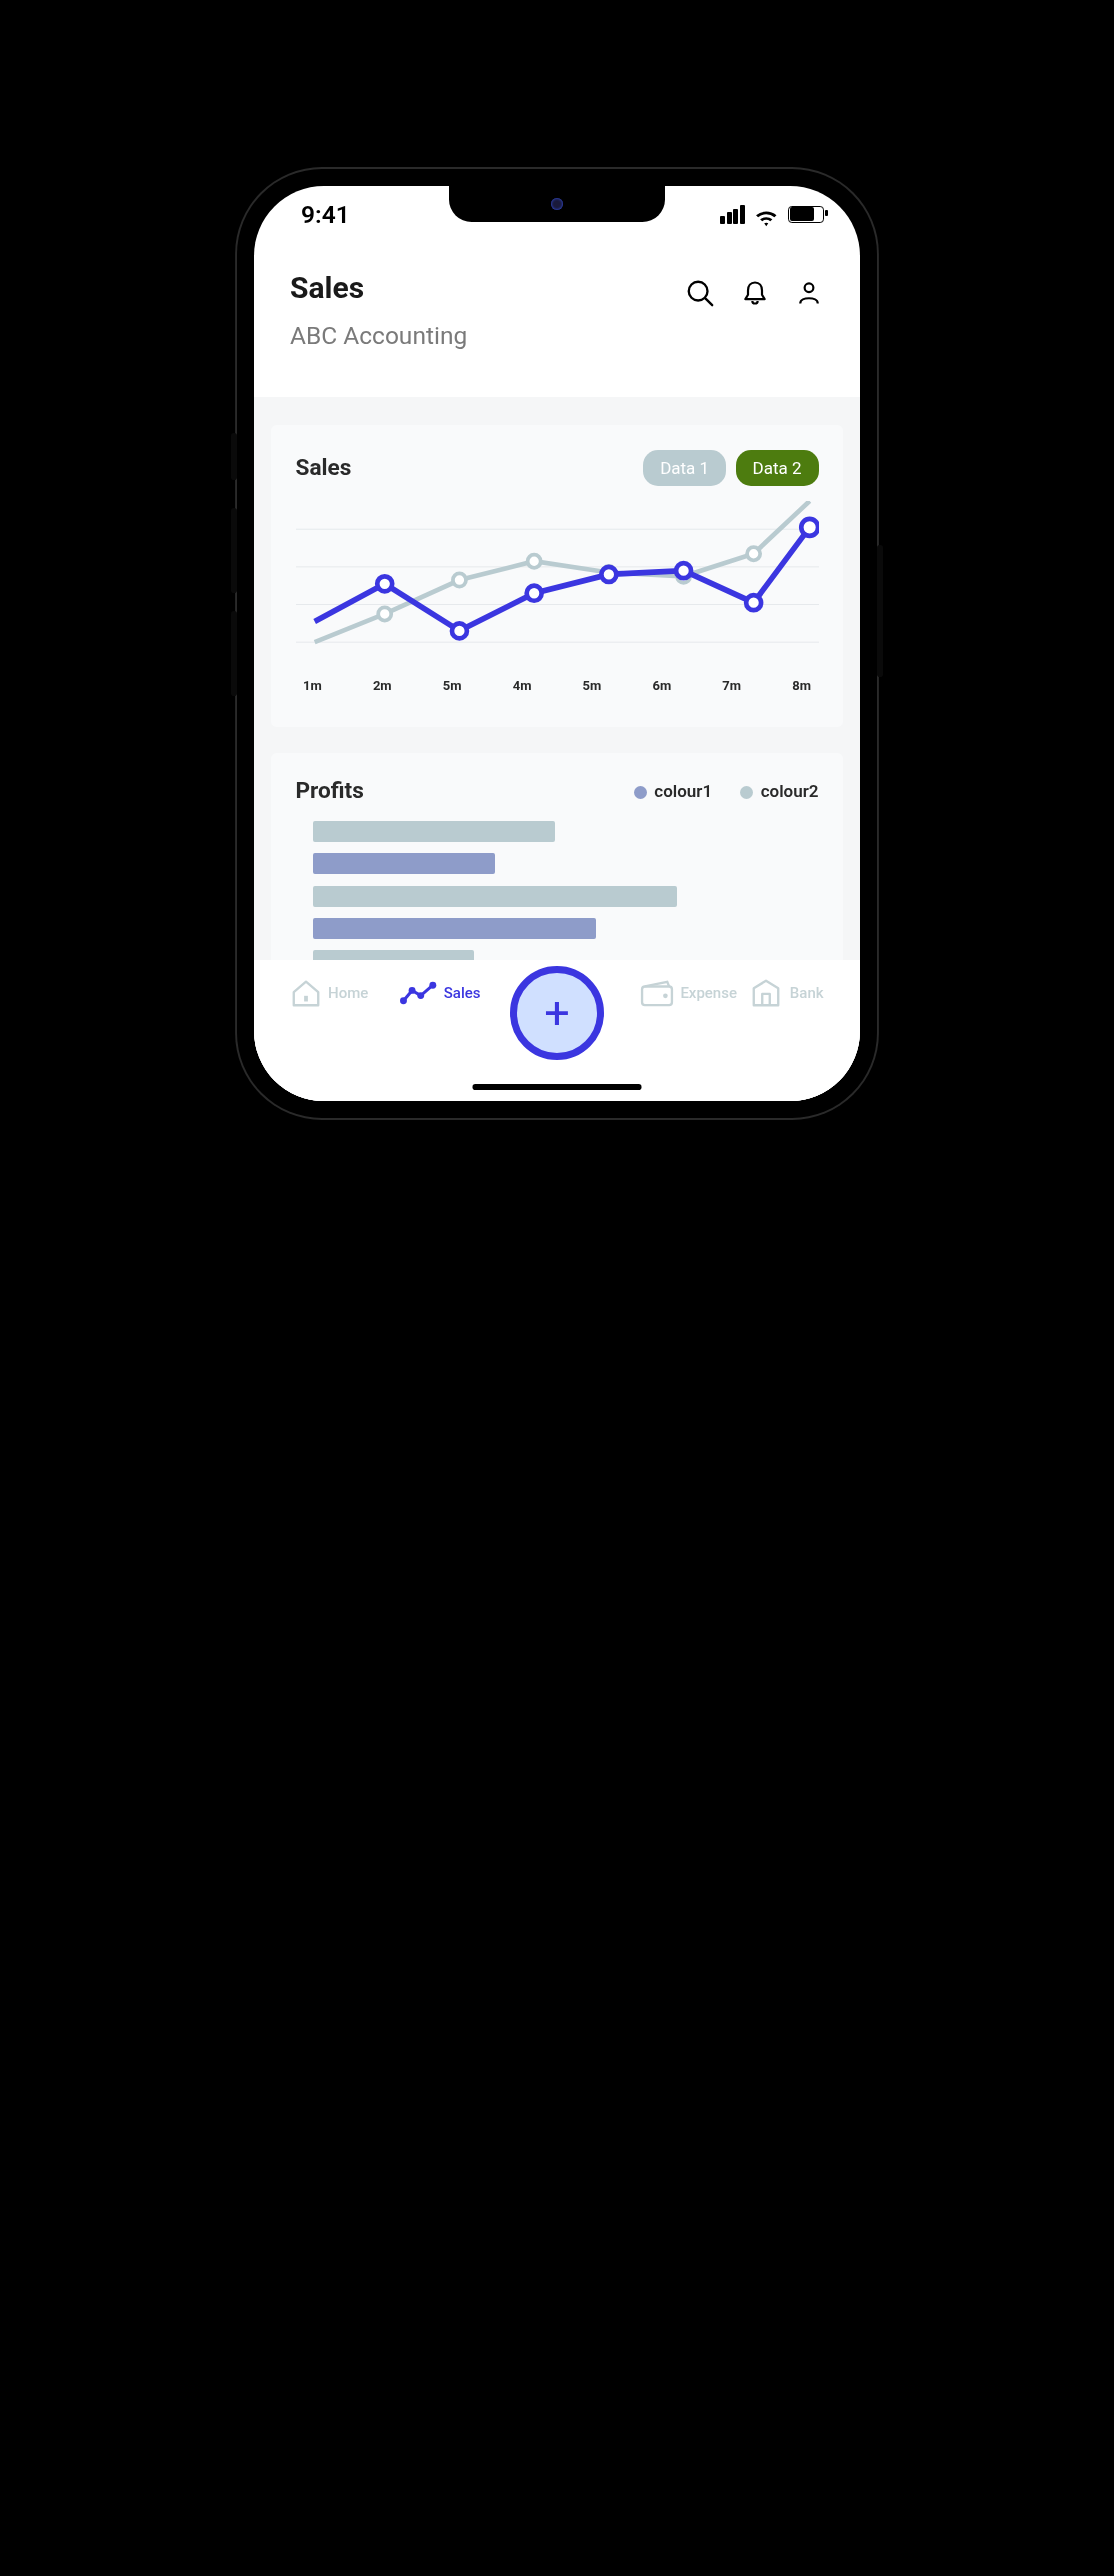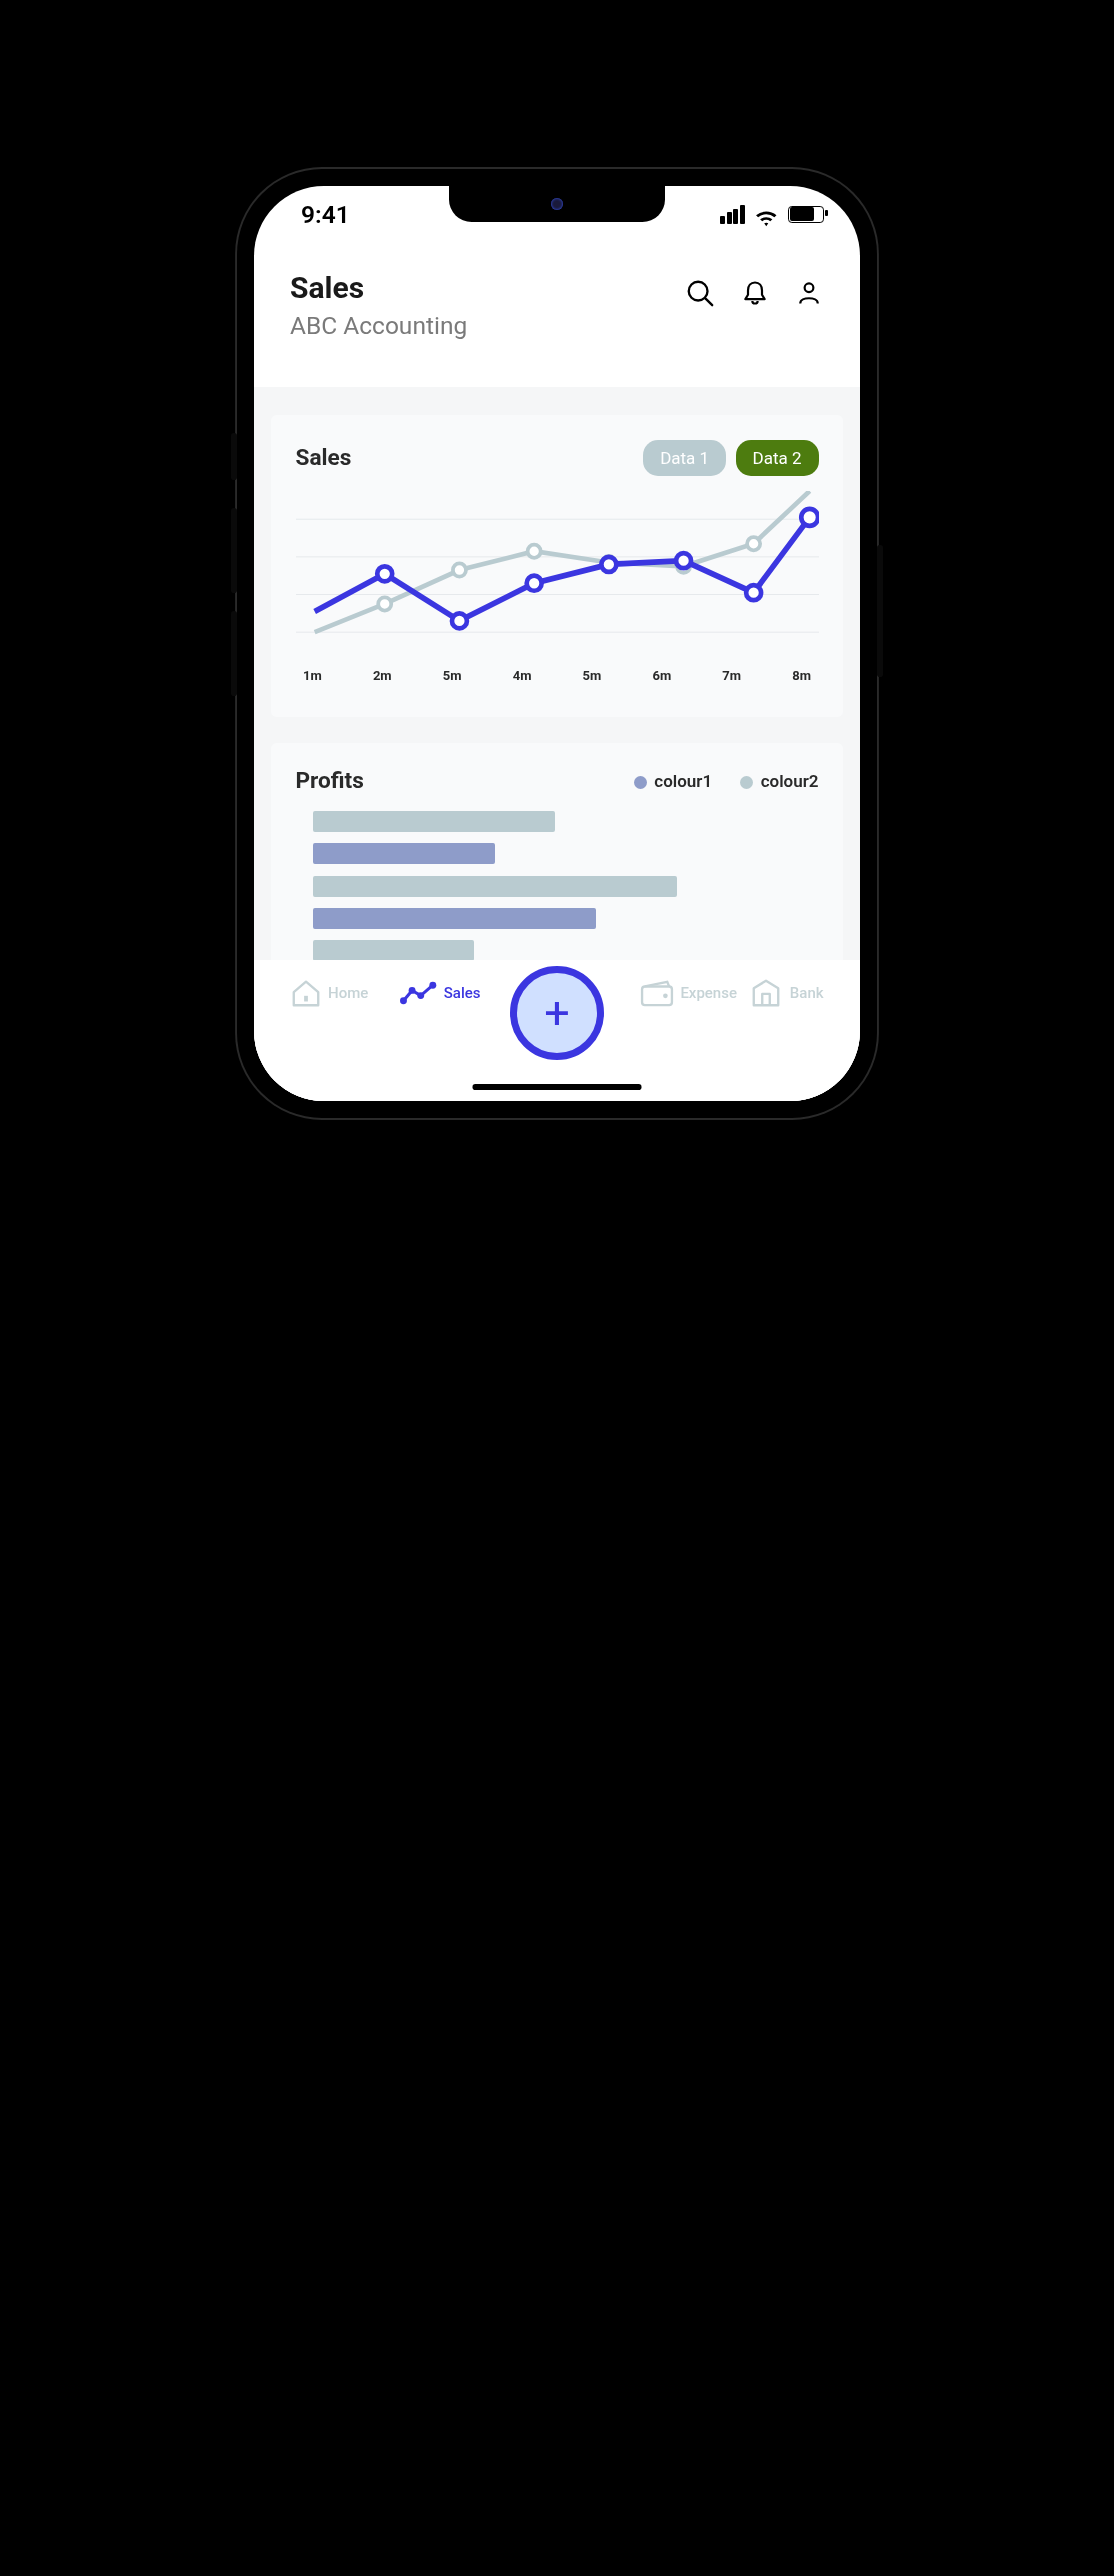--- a/index.html
+++ b/index.html
@@ -69,21 +69,21 @@
   .batt::after{content:"";position:absolute;right:-4.7px;top:3.8px;width:2.8px;height:5.6px;background:#000;border-radius:0.9px;}
   .batt .fill{position:absolute;left:0.9px;top:0.9px;bottom:0.9px;width:70%;background:#000;border-radius:1.9px;}
 
   .header {
     padding: 28px 36px 47px 36px;
     display: flex;
     align-items: flex-start;
     justify-content: space-between;
   }
   .header-left .title { font-size: 30px; font-weight: 700; color: #1a1a1a; }
-  .header-left .sub { font-size: 24.5px; color: #7a7a7a; margin-top: 6px; }
+  .header-left .sub { font-size: 24.5px; color: #7a7a7a; margin-top: 16px; }
   .header-icons { display: flex; gap: 24.5px; align-items: center; padding-top: 7.5px; }
   .hicon { width: 30px; height: 30px; display:flex; align-items:center; justify-content:center; }
 
   .content {
     flex: 1;
     background: #f5f6f7;
     padding: 28px 17px 113px 17px;
     display: flex;
     flex-direction: column;
     gap: 26px;

